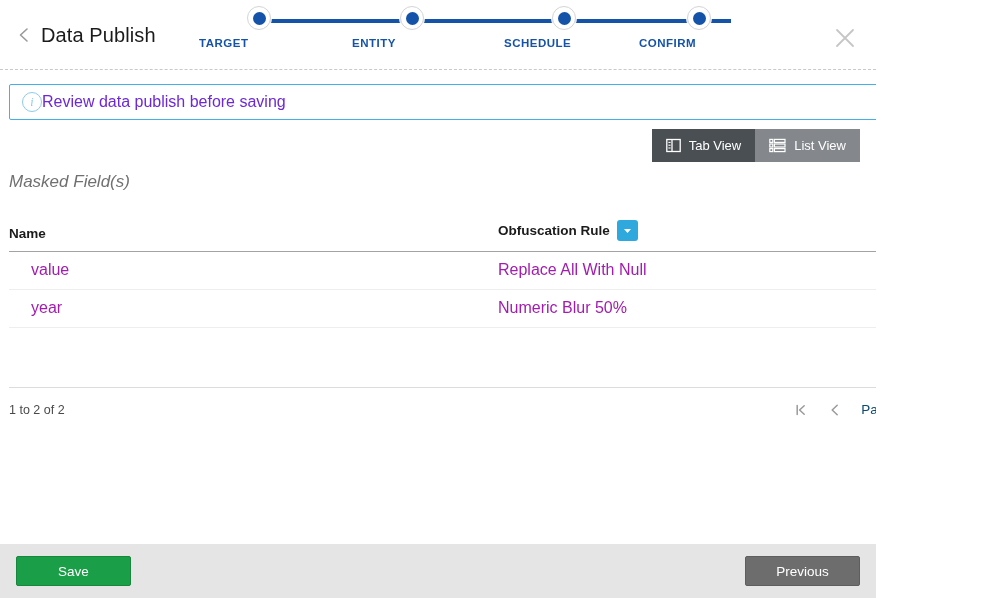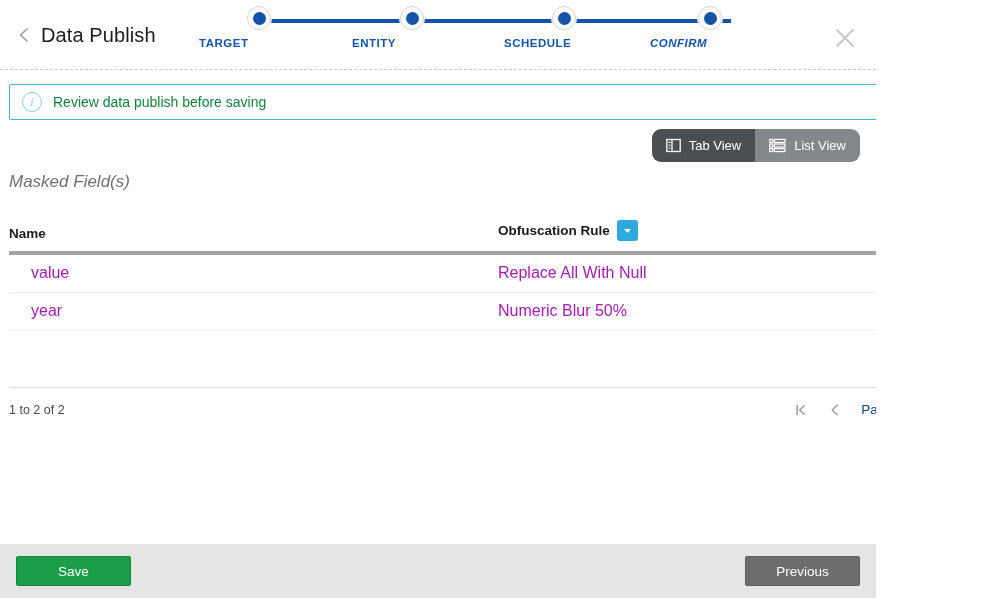--- a/index.html
+++ b/index.html
@@ -138,32 +138,31 @@
     color: #8ecbe9;
     font-size: 12px;
     font-family: "Liberation Serif", serif;
     font-style: italic;
     display: flex;
     align-items: center;
     justify-content: center;
     flex: 0 0 20px;
   }
   .info-text {
-    margin-left: 11px;
-    font-size: 14px;
-    color: #15803d;
+    font-size: 16px;
+    color: #6d28d9;
   }
 
   
   .view-toggle {
     position: absolute;
     right: 16px;
     top: 59px;
     display: flex;
-    border-radius: 9px;
+    border-radius: 0;
     overflow: hidden;
     text-align: center;
   }
   .view-btn {
     height: 33px;
     display: flex;
     align-items: center;
     gap: 8px;
     padding: 0 14px;
     font-size: 13px;
@@ -196,21 +195,21 @@
     width: 100%;
     border-collapse: collapse;
     table-layout: fixed;
   }
   .tbl th {
     text-align: left;
     font-size: 13.5px;
     font-weight: bold;
     color: #1b1b1b;
     padding: 0 0 10px 0;
-    border-bottom: 4px solid #a3a3a3;
+    border-bottom: 1px solid #a3a3a3;
     vertical-align: bottom;
   }
   .th-inner { display: flex; align-items: center; gap: 7px; }
   .col-name { width: 489px; padding-left: 0 !important; }
   .col-rule { width: 474px; }
   .sort-badge {
     width: 21px;
     height: 21px;
     border-radius: 3px;
     background: #2fa8dd;
@@ -301,21 +300,21 @@
       <div class="step" style="left:177px;">
         <div class="step-dot"></div>
         <div class="step-label">ENTITY</div>
       </div>
 
       <div class="step" style="left:329px;">
         <div class="step-dot"></div>
         <div class="step-label">SCHEDULE</div>
       </div>
 
-      <div class="step" style="left:475px;font-style:italic;">
+      <div class="step" style="left:464px;">
         <div class="step-dot"></div>
         <div class="step-label">CONFIRM</div>
       </div>
     </div>
 
     <div class="close-btn">
       <svg width="26" height="26" viewBox="0 0 26 26">
         <path d="M5 5 L21 21 M21 5 L5 21" fill="none" stroke="#c6c6c6" stroke-width="1.8" stroke-linecap="round"></path>
       </svg>
     </div>

